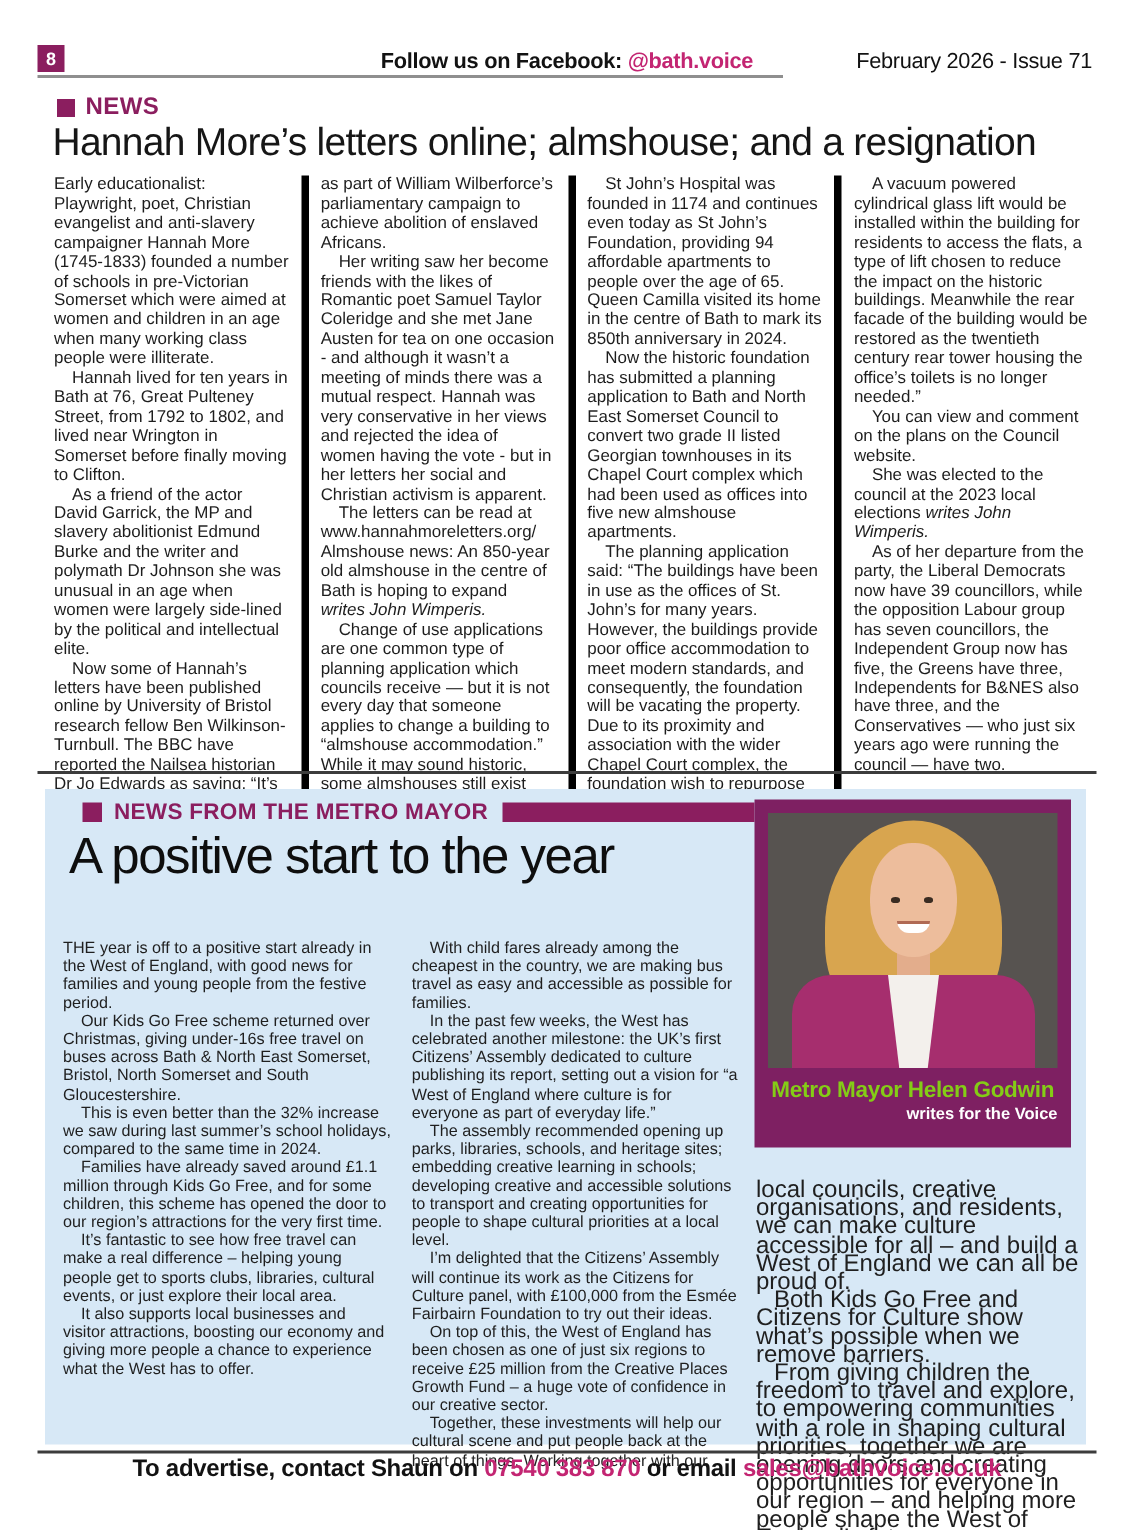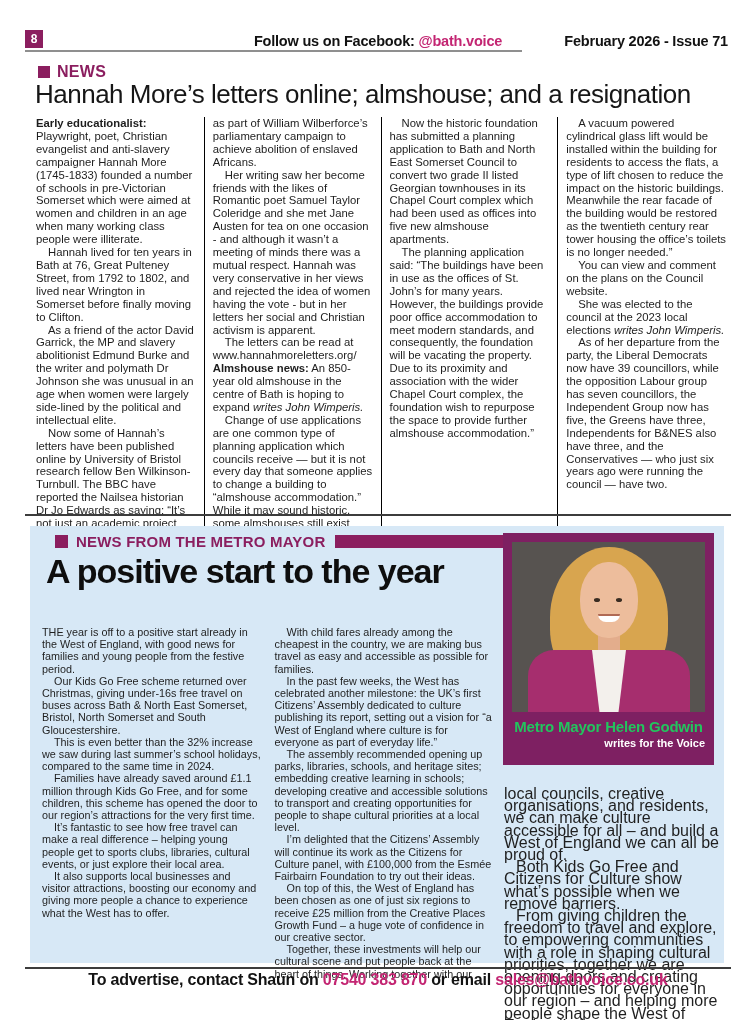--- a/index.html
+++ b/index.html
@@ -10,53 +10,53 @@
     margin:0 auto; overflow:hidden;
   }
   
   .hdr-num { position:absolute; left:25px; top:30px; width:18px; height:18px;
     background:#8b1e5f; color:#fff; font-weight:bold; font-size:12px;
     display:flex; align-items:center; justify-content:center; }
   .hdr-follow { position:absolute; left:0; right:0; top:33px; text-align:center;
     font-size:14.5px; font-weight:bold; letter-spacing:-0.2px; color:#121212; }
   .hdr-follow .pink { font-weight:bold; }
   .hdr-issue { position:absolute; right:28px; top:33px; font-size:14.5px;
-    font-weight:bold; letter-spacing:-0.2px; color:#121212; }
+    font-weight:normal; letter-spacing:-0.2px; color:#121212; }
   .hdr-rule { position:absolute; left:25px; top:50px; width:497px;
     border-top:2px solid #8f8f8f; }
   
   .news-label { position:absolute; left:38px; top:63px; display:flex;
     align-items:center; gap:7px; }
   .news-label .sq { width:12px; height:12px; background:#8b1e5f; }
   .news-label .txt { font-size:16px; font-weight:bold; color:#8b1e5f;
     letter-spacing:0.3px; }
   .news-headline { position:absolute; left:35px; top:79px; font-size:26px;
     letter-spacing:-0.5px; color:#161616; white-space:nowrap; font-weight:400; }
   .news-cols { position:absolute; left:36px; top:117px; width:690px; display:flex; }
   .ncol { flex:1; padding:0 8px; font-size:11.3px; line-height:12.9px; color:#1d1d1d; }
   .ncol:first-child { padding-left:0; }
   .ncol:last-child { padding-right:0; }
-  .ncol + .ncol { border-left:1px solid #000000; }
+  .ncol + .ncol { border-left:5px solid #000000; }
   p.np { margin:0; }
   p.ind { text-indent:12px; }
-  .bold { font-weight:bold; }
+  .bold { font-weight:normal; }
   .it { font-style:italic; }
   .rule-mid { position:absolute; left:25px; top:514px; width:706px;
     border-top:2px solid #3c3c3c; }
   
   .mayor { position:absolute; left:30px; top:526px; width:694px; height:437px;
     background:#d7e8f6;padding-left:12px; }
   .mayor-banner { position:absolute; left:25px; top:8px; width:448px; height:15px;
     display:flex; align-items:center; }
   .mb-sq { width:13px; height:13px; background:#8b1e5f; }
   .mb-label { margin-left:8px; font-size:15px; font-weight:bold; color:#8b1e5f;
     letter-spacing:0.2px; white-space:nowrap; }
   .mb-bar { flex:1; height:13px; margin-left:10px; background:#8b1e5f; }
   .mayor-headline { position:absolute; left:16px; top:26px; font-size:34px;
-    font-weight:bold; letter-spacing:-1px; color:#0e0e0e; white-space:nowrap; }
+    font-weight:normal; letter-spacing:-1px; color:#0e0e0e; white-space:nowrap; }
   .mayor-cols { position:absolute; left:12px; top:100px; width:452px;
     display:flex; gap:13px; }
   .mcol { flex:1; font-size:10.8px; line-height:12.2px; color:#1f1f1f; }
   .mayor-col3 { position:absolute; left:474px; top:262px; width:218px;
     font-size:16px; line-height:12.2px; color:#1f1f1f; }
   
   .photo-box { position:absolute; left:473px; top:7px; width:211px; height:232px;
     background:#7e2062; padding:9px 9px 0; }
   .photo { position:relative; width:193px; height:170px; background:#575350;
     overflow:hidden; }
@@ -68,21 +68,21 @@
     background:#a62e6e; border-radius:26px 26px 0 0; }
   .ph-shirt { position:absolute; left:80px; top:108px; width:34px; height:62px;
     background:#f3f0ec; clip-path:polygon(0 0,100% 0,78% 100%,22% 100%); }
   .ph-face { position:absolute; left:68px; top:20px; width:58px; height:76px;
     background:#edbd9c; border-radius:48%; }
   .ph-eye { position:absolute; width:6px; height:3.5px; background:#3a2c22;
     border-radius:50%; top:36px; }
   .ph-eye.l { left:14px; } .ph-eye.r { left:36px; }
   .ph-smile { position:absolute; left:18px; top:52px; width:22px; height:8px;
     background:#fff; border-radius:0 0 11px 11px; border-top:2px solid #b06a54; }
-  .cap1 { text-align:center; color:#22c55e; font-weight:bold; font-size:15px;
+  .cap1 { text-align:center; color:#84cc16; font-weight:bold; font-size:15px;
     margin-top:6px; letter-spacing:-0.2px; }
   .cap2 { text-align:right; color:#fff; font-weight:bold; font-size:11px;
     margin-top:2px; }
   
   .footer-rule { position:absolute; left:25px; top:967px; width:706px;
     border-top:2px solid #3c3c3c; }
   .footer { position:absolute; left:0; right:0; top:971px; text-align:center;
     font-size:16px; font-weight:bold; letter-spacing:-0.2px; color:#121212; }
   .pink { color:#c32572; }
 </style>
@@ -111,20 +111,21 @@
       <p class="np ind">Hannah More wrote a poem called Slavery, which was used</p>
     </div>
     <div class="ncol">
       <p class="np">as part of William Wilberforce’s parliamentary campaign to achieve abolition of enslaved Africans.</p>
       <p class="np ind">Her writing saw her become friends with the likes of Romantic poet Samuel Taylor Coleridge and she met Jane Austen for tea on one occasion - and although it wasn’t a meeting of minds there was a mutual respect. Hannah was very conservative in her views and rejected the idea of women having the vote - but in her letters her social and Christian activism is apparent.</p>
       <p class="np ind"><span>The letters can be read at </span><span>www.hannahmoreletters.org/</span></p>
       <p class="np"><span class="bold">Almshouse news:</span><span> An 850-year old almshouse in the centre of Bath is hoping to expand </span><span class="it">writes John Wimperis.</span></p>
       <p class="np ind">Change of use applications are one common type of planning application which councils receive — but it is not every day that someone applies to change a building to “almshouse accommodation.” While it may sound historic, some almshouses still exist today and one of the oldest is in Bath.</p>
     </div>
     <div class="ncol">
+      <p class="np ind">St John’s Hospital was founded in 1174 and continues even today as St John’s Foundation, providing 94 affordable apartments to people over the age of 65. Queen Camilla visited its home in the centre of Bath to mark its 850th anniversary in 2024.</p>
       <p class="np ind">Now the historic foundation has submitted a planning application to Bath and North East Somerset Council to convert two grade II listed Georgian townhouses in its Chapel Court complex which had been used as offices into five new almshouse apartments.</p>
       <p class="np ind">The planning application said: “The buildings have been in use as the offices of St. John’s for many years. However, the buildings provide poor office accommodation to meet modern standards, and consequently, the foundation will be vacating the property. Due to its proximity and association with the wider Chapel Court complex, the foundation wish to repurpose the space to provide further almshouse accommodation.”</p>
     </div>
     <div class="ncol">
       <p class="np ind">A vacuum powered cylindrical glass lift would be installed within the building for residents to access the flats, a type of lift chosen to reduce the impact on the historic buildings. Meanwhile the rear facade of the building would be restored as the twentieth century rear tower housing the office’s toilets is no longer needed.”</p>
       <p class="np ind">You can view and comment on the plans on the Council website.</p>
       <p class="np ind"><span>She was elected to the council at the 2023 local elections </span><span class="it">writes John Wimperis.</span></p>
       <p class="np ind">As of her departure from the party, the Liberal Democrats now have 39 councillors, while the opposition Labour group has seven councillors, the Independent Group now has five, the Greens have three, Independents for B&amp;NES also have three, and the Conservatives — who just six years ago were running the council — have two.</p>
     </div>
   </div>

